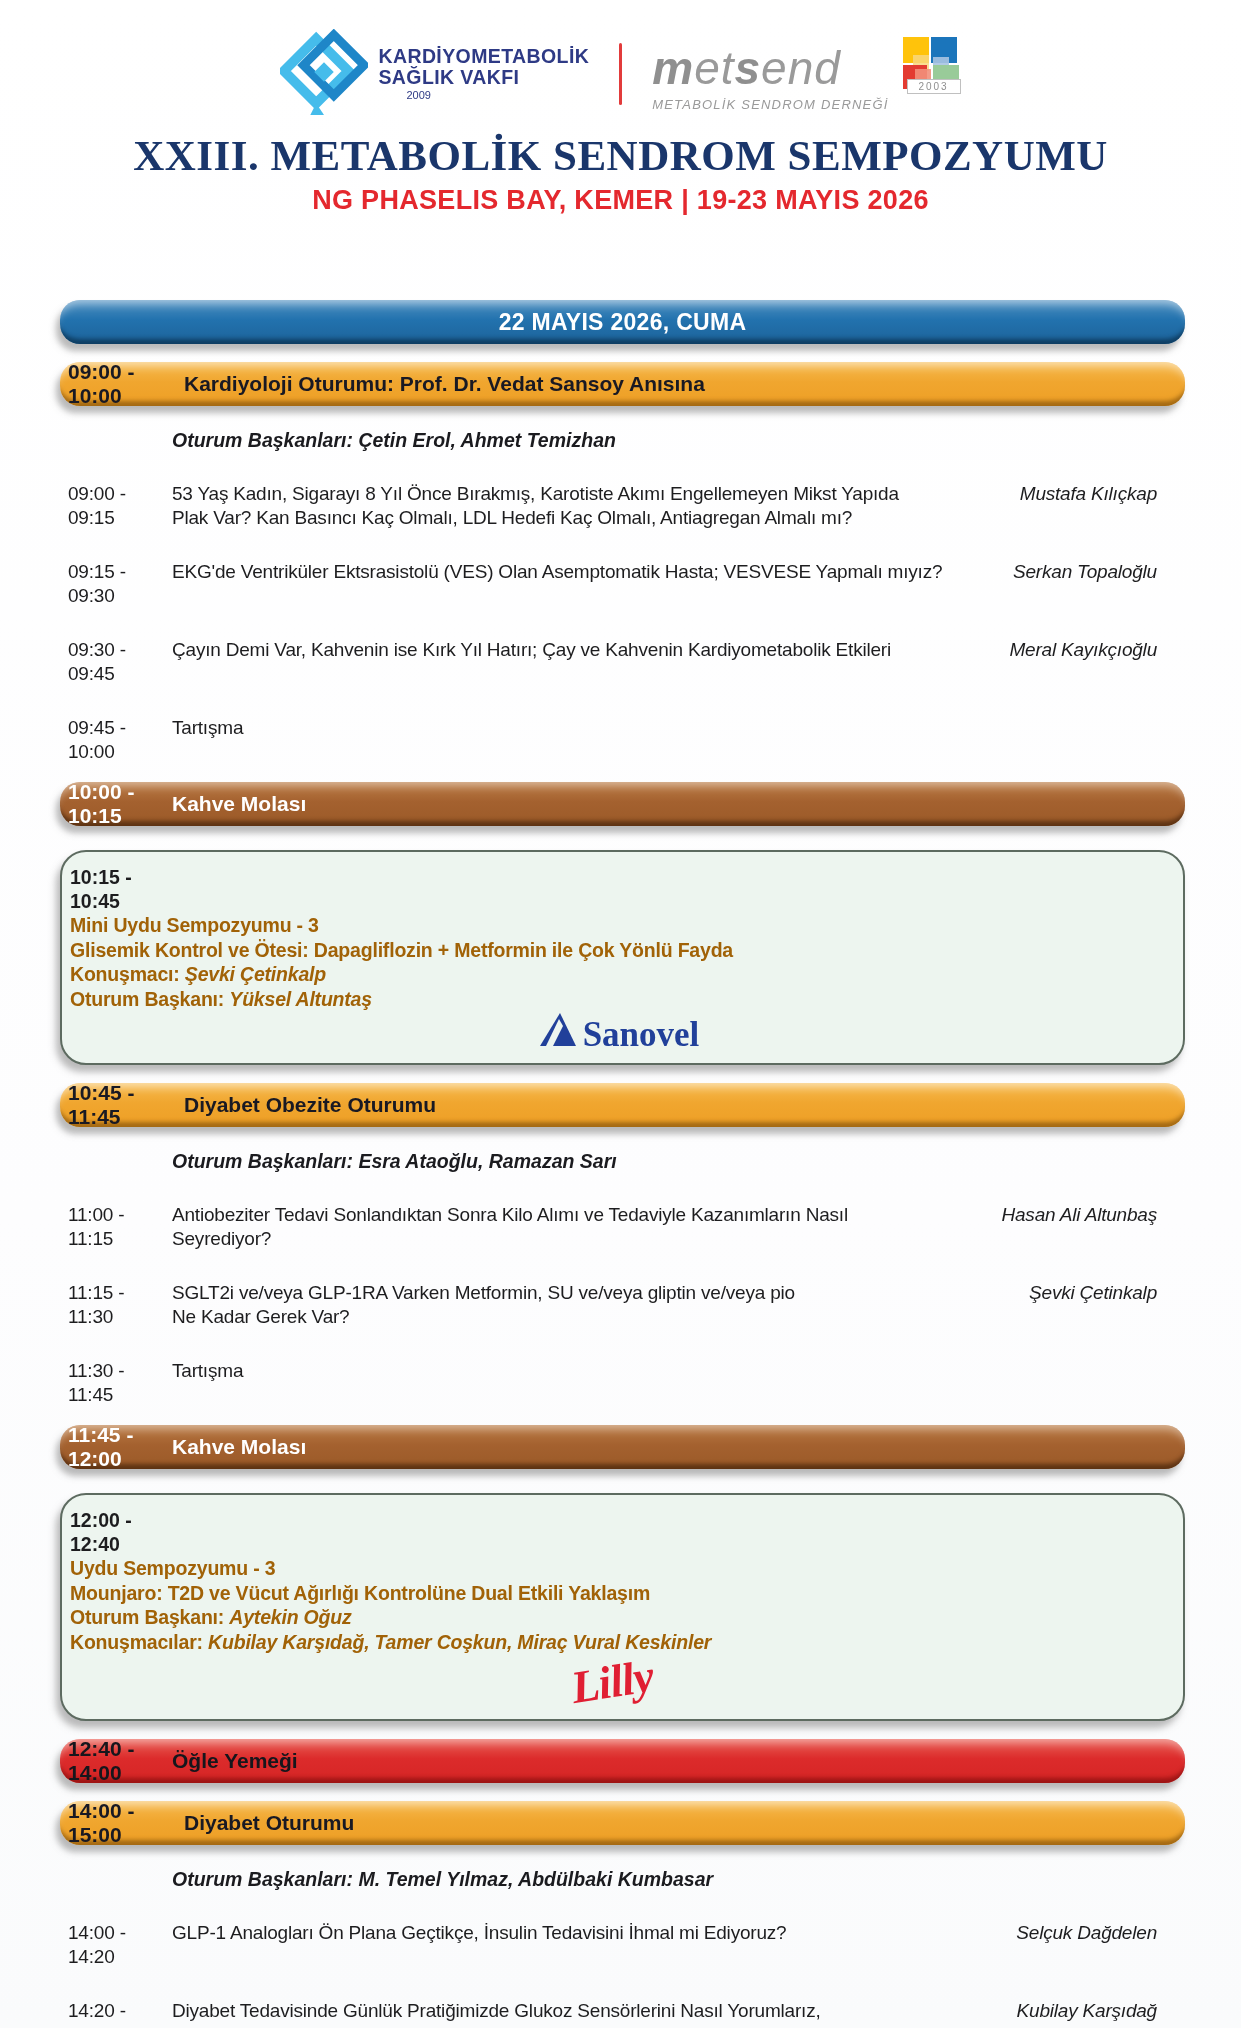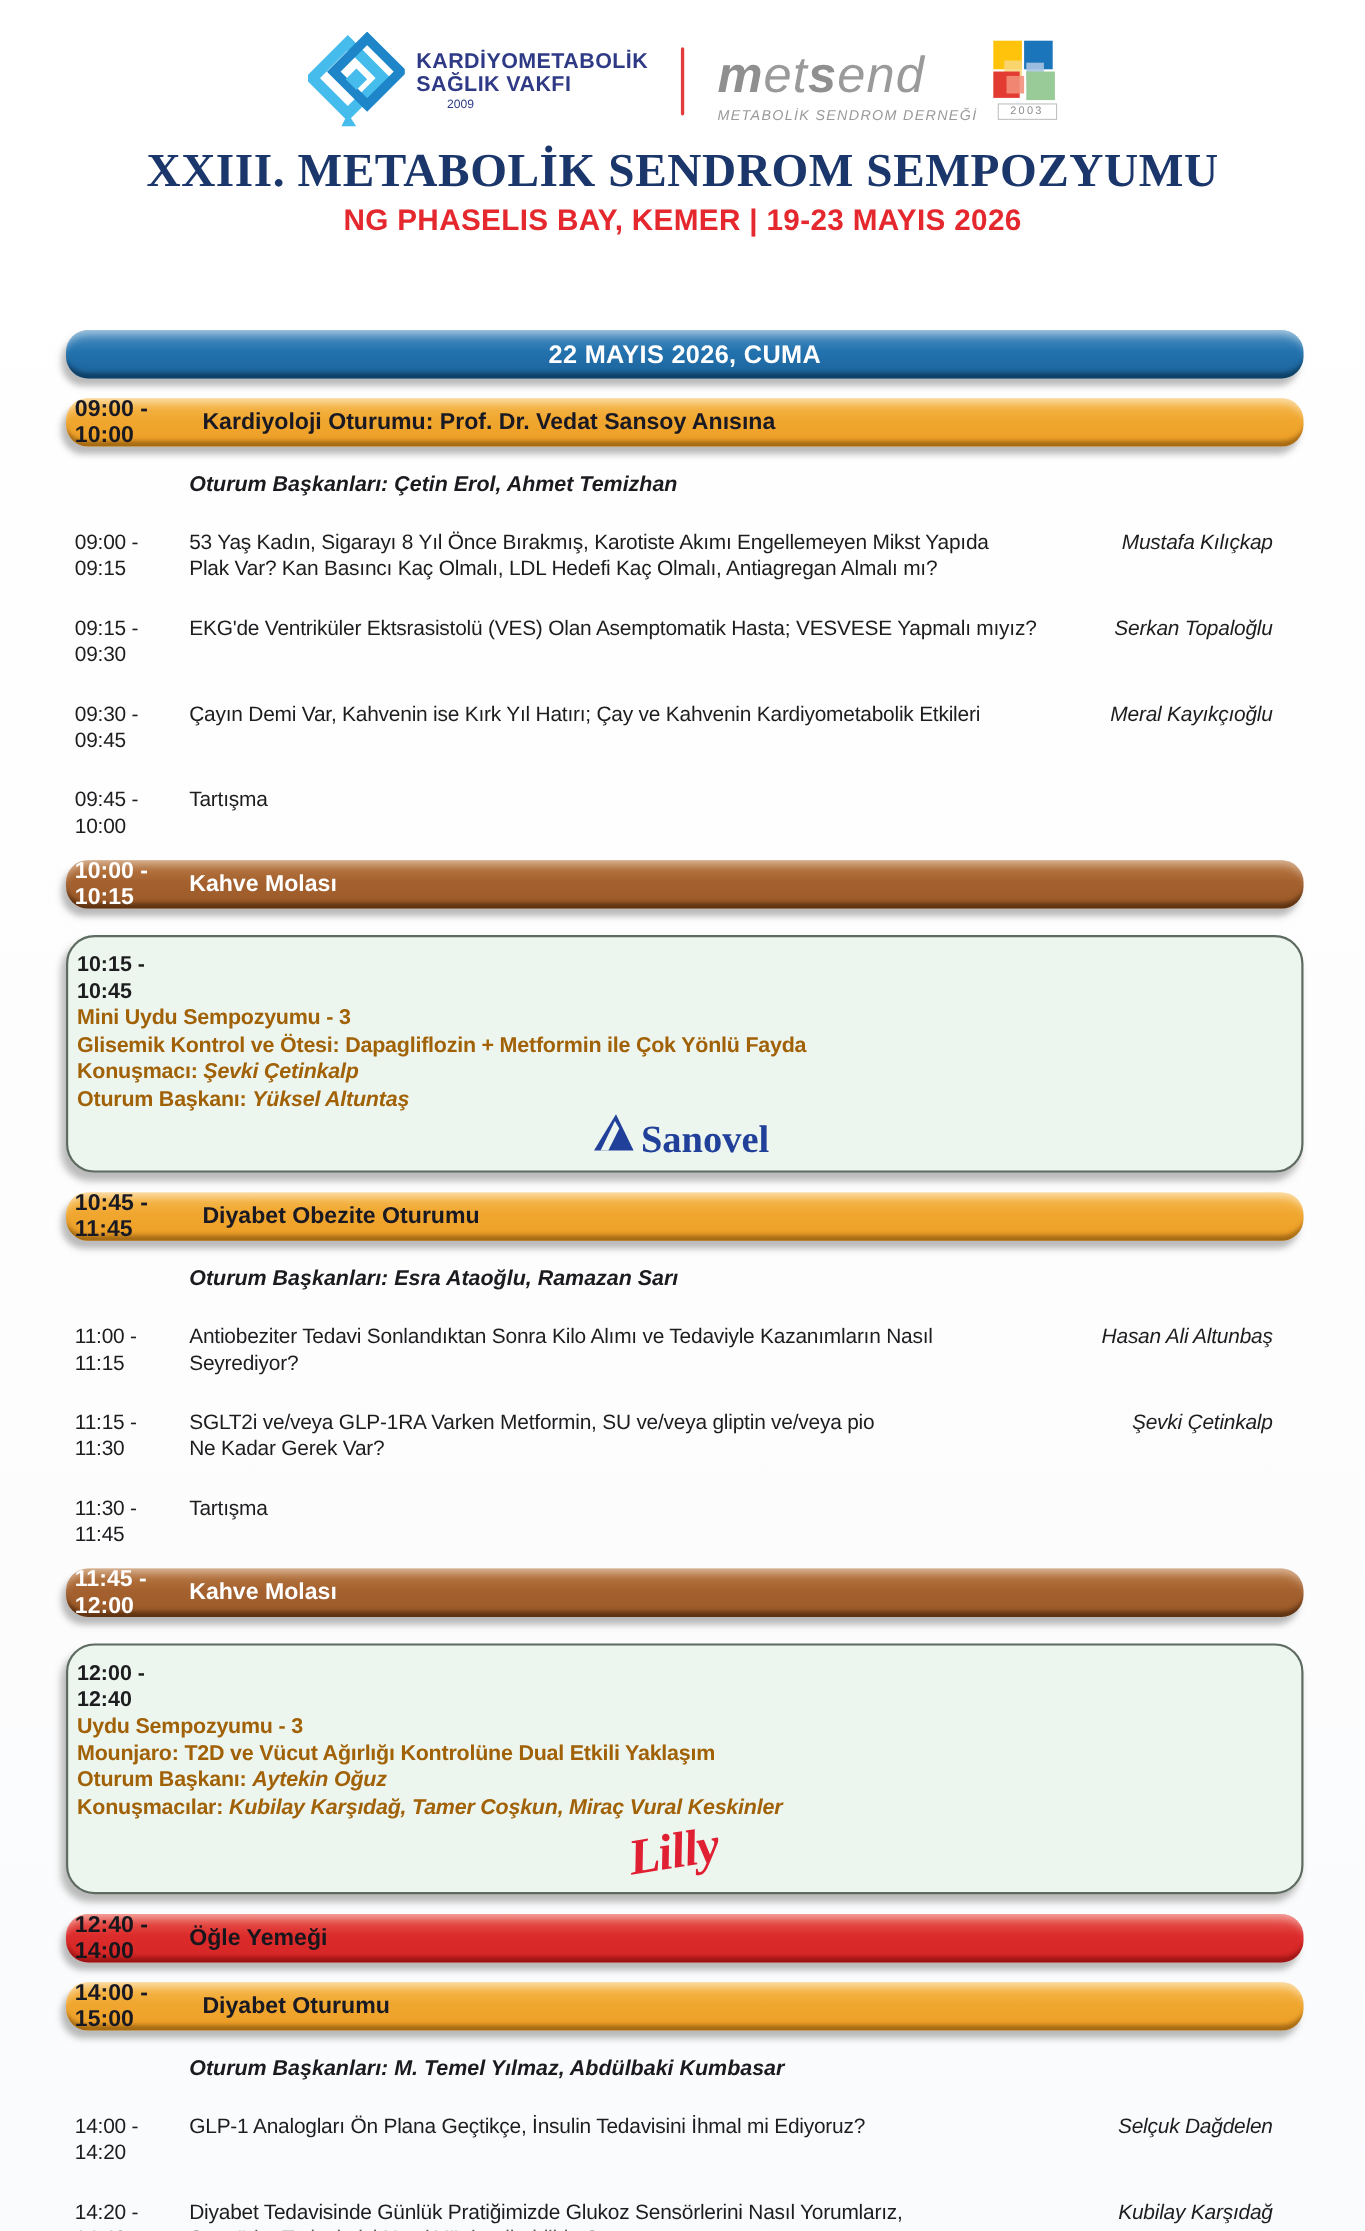--- a/index.html
+++ b/index.html
@@ -24,21 +24,21 @@
   .met-caption{font-style:italic;font-size:13px;color:#9a9a9a;letter-spacing:1.2px;margin-top:6px;}
   .met-grid{position:relative;width:58px;height:72px;}
   .sq{position:absolute;}
   .sq-yellow{left:0;top:0;width:26px;height:26px;background:#ffc30b;}
   .sq-blue{left:28px;top:0;width:26px;height:26px;background:#1b75bb;}
   .sq-lyellow{left:10px;top:18px;width:16px;height:16px;background:#f9d77e;opacity:.85;}
   .sq-lblue{left:30px;top:20px;width:16px;height:16px;background:#a9c4e2;opacity:.9;}
   .sq-red{left:0;top:28px;width:24px;height:24px;background:#e33b31;}
   .sq-salmon{left:12px;top:32px;width:16px;height:16px;background:#f2907b;opacity:.9;}
   .sq-green{left:30px;top:28px;width:26px;height:26px;background:#99cb99;}
-  .met-year{position:absolute;left:4px;top:57px;width:52px;height:13px;border:1px solid #c0c0c0;
+  .met-year{position:absolute;left:4px;top:42px;width:52px;height:13px;border:1px solid #c0c0c0;
     font-size:10px;color:#8f8f8f;text-align:center;line-height:13px;letter-spacing:2px;background:#fff;}
 
   
   .title{font-family:"Liberation Serif",serif;font-weight:bold;font-size:43px;color:#1a366b;
     text-align:center;margin-top:8px;letter-spacing:.5px;line-height:1.1;}
   .subtitle{font-weight:bold;font-size:27px;color:#e4282e;text-align:center;margin-top:6px;letter-spacing:.3px;}
 
   
   .content{margin-left:60px;width:1125px;}
   .bar{height:44px;border-radius:20px;display:flex;align-items:center;font-weight:bold;font-size:21px;}

